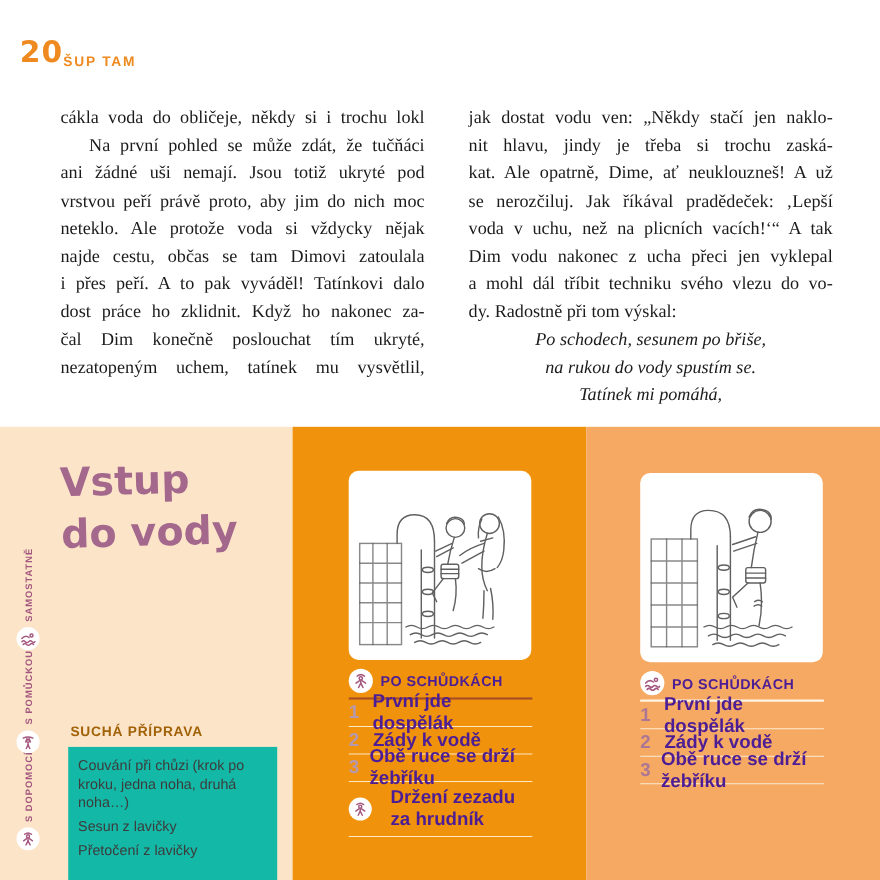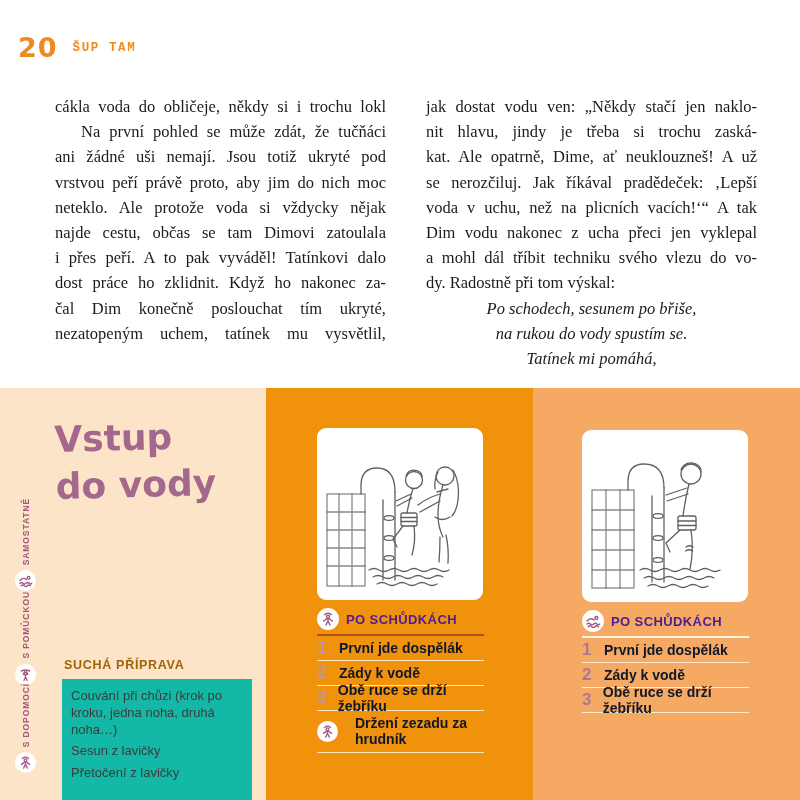--- a/index.html
+++ b/index.html
@@ -2,23 +2,23 @@
 <html><head>
 <meta charset="utf-8">
 <style>
   html,body { margin:0; padding:0; background:#ffffff; }
   .page {
     position:relative; width:800px; height:800px; overflow:hidden;
     background:#ffffff; font-family:"Liberation Sans", sans-serif;
   }
 
   
-  .header { position:absolute; top:32px; left:18px; display:flex; align-items:center; gap:15px; color:#ee8a1f; }
+  .header { position:absolute; top:32px; left:18px; display:flex; align-items:flex-end; color:#ee8a1f; }
   .pagenum { font-family:"DejaVu Sans", sans-serif; font-size:27px; font-weight:bold; letter-spacing:1px; }
-  .runhead { font-size:12.5px; font-weight:bold; letter-spacing:1.6px;font-family:Liberation Mono, monospace; }
+  .runhead { font-size:12.5px; font-weight:bold; letter-spacing:1.6px; }
 
   
   .columns {
     position:absolute; top:94px; left:55px; width:702px; display:flex; gap:40px;
     font-family:"Liberation Serif", serif; font-size:16.5px; color:#1b1b1b;
   }
   .col { width:338px; }
   .line { line-height:25.2px; text-align:justify; text-align-last:justify; }
   .line.end { text-align-last:left; }
   .line.indent { text-indent:26px; }
@@ -66,21 +66,21 @@
   .list-head { display:flex; align-items:center; gap:7px; padding-bottom:4px; }
   .list-head .circle-icon { width:22px; height:22px; }
   .list-head .label { color:#4c1d95; font-weight:bold; font-size:13px; letter-spacing:0.4px; }
   .panel-mid  .list-head { border-bottom:2px solid #a94f26; }
   .panel-right .list-head { border-bottom:2px solid rgba(255,248,232,0.95); }
 
   .step { display:flex; align-items:center; gap:9px; height:24px; border-bottom:1.5px solid rgba(255,247,228,0.85); }
   .step .num { font-size:17px; font-weight:bold; width:13px; text-align:left; }
   .panel-mid  .step .num { color:#b799ae; }
   .panel-right .step .num { color:#ac7795; }
-  .step .txt, .extra .txt { font-size:14px; font-weight:bold; color:#0f172a; }
+  .step .txt, .extra .txt { font-size:17px; font-weight:bold; color:#4c1d95; }
 
   .extra { display:flex; align-items:center; gap:17px; padding:4px 0 5px; border-bottom:1.5px solid rgba(255,247,228,0.85); }
   .extra .circle-icon { width:21px; height:21px; }
 
   .glyph { display:block; }
   .art { display:block; width:100%; height:100%; }
 </style>
 </head>
 <body>
 

